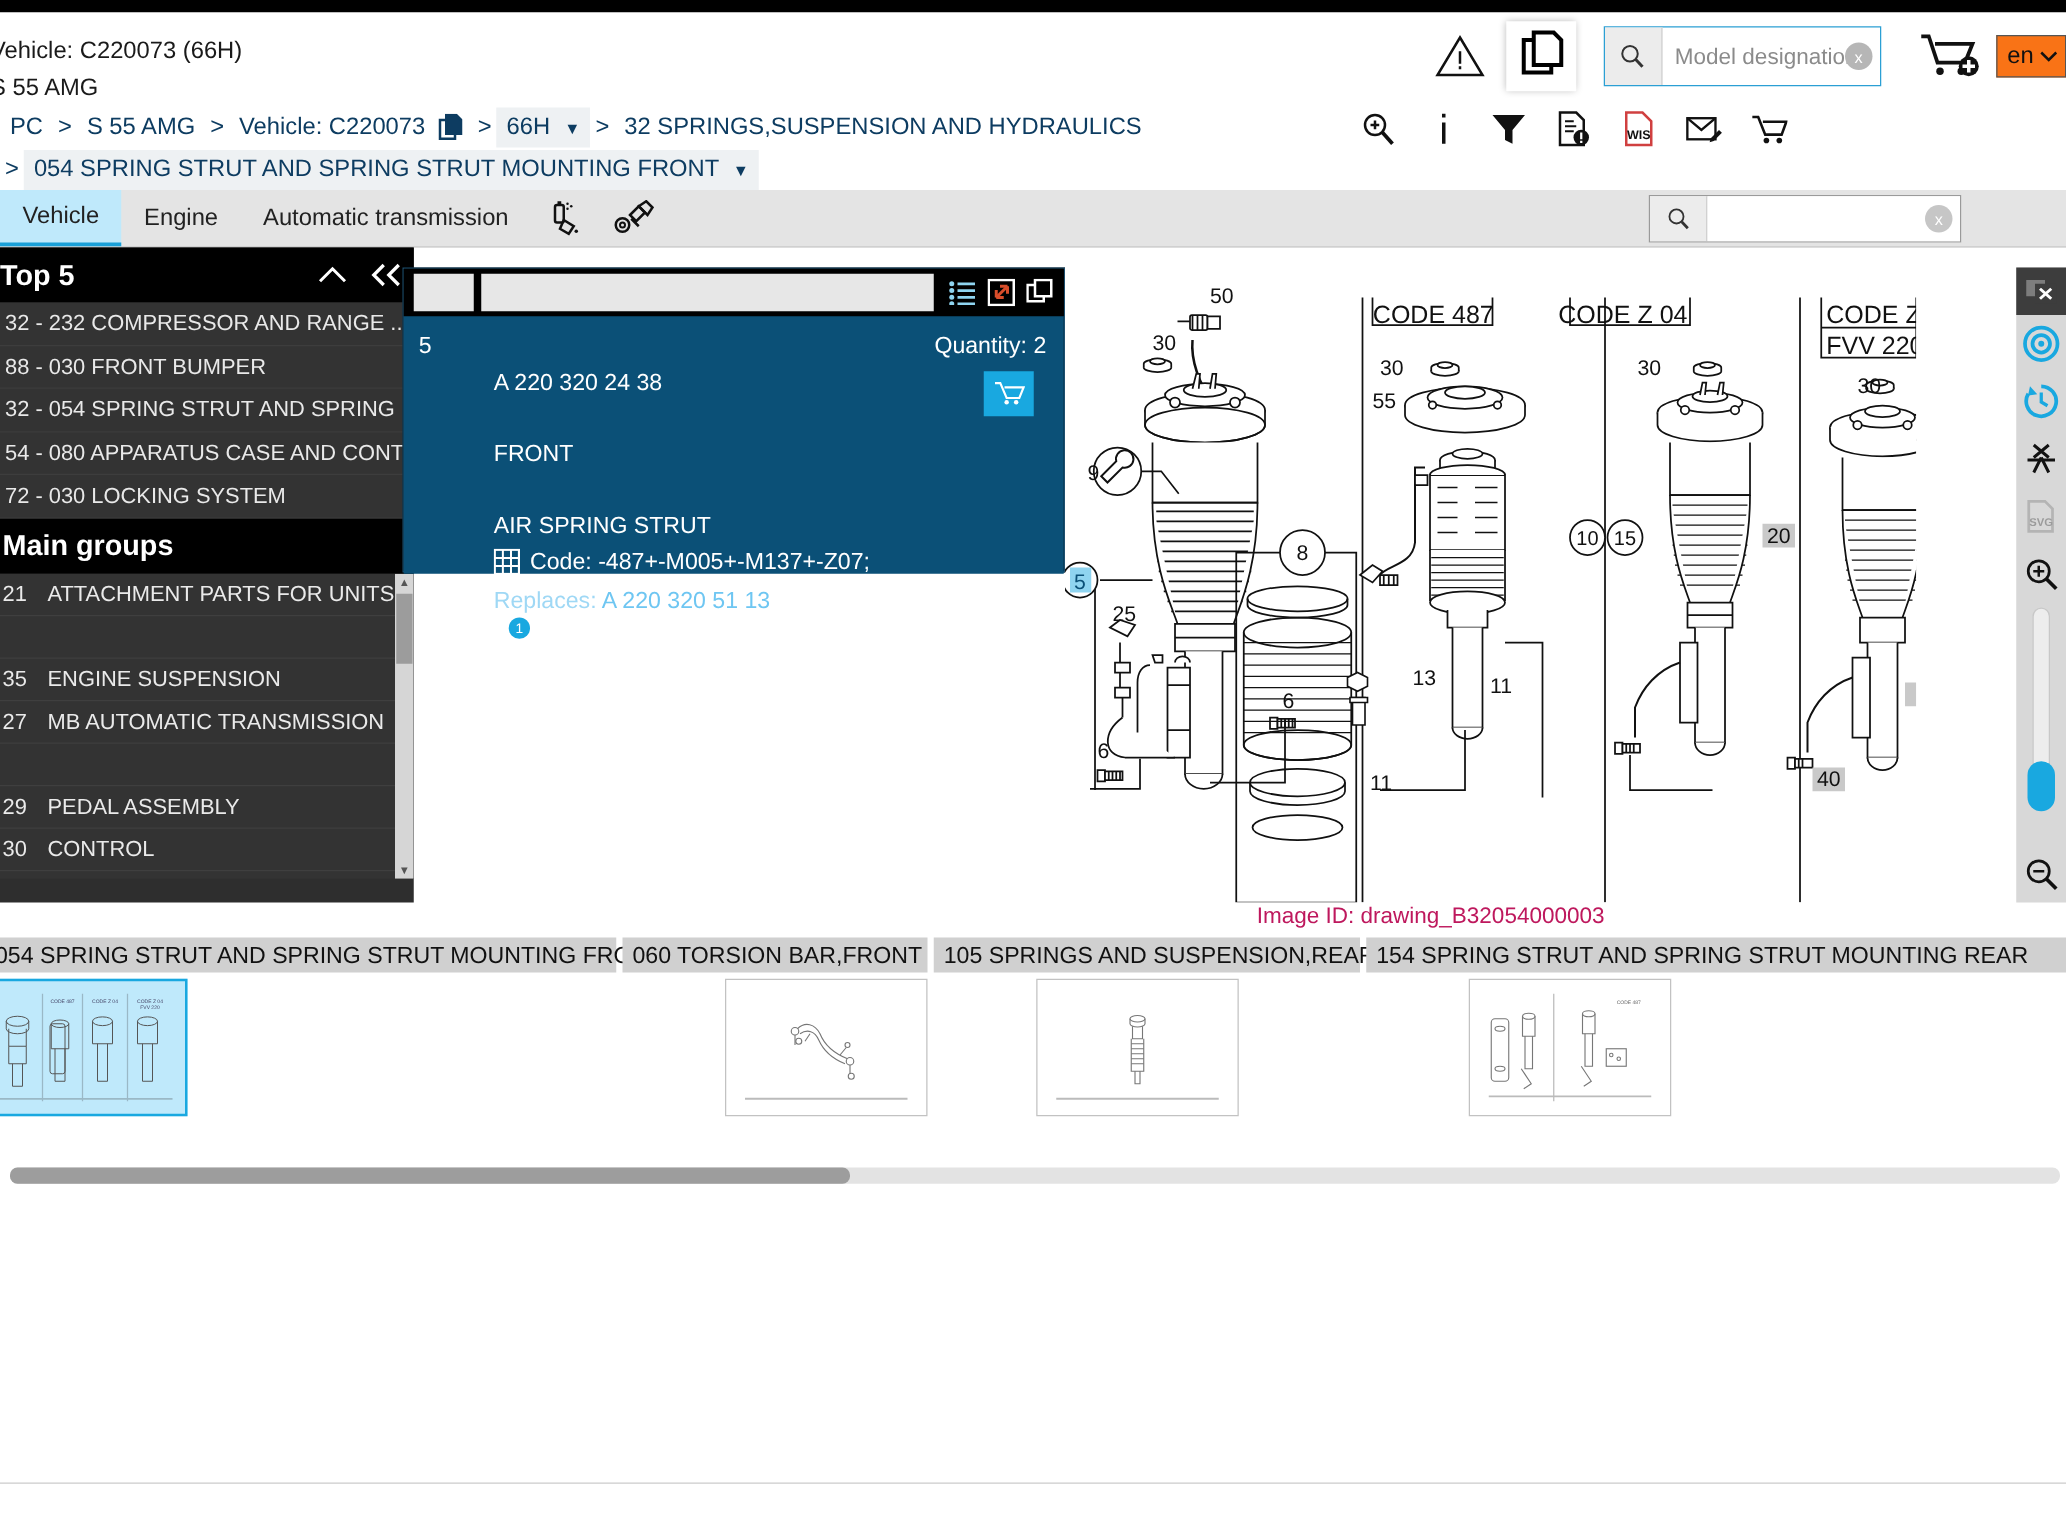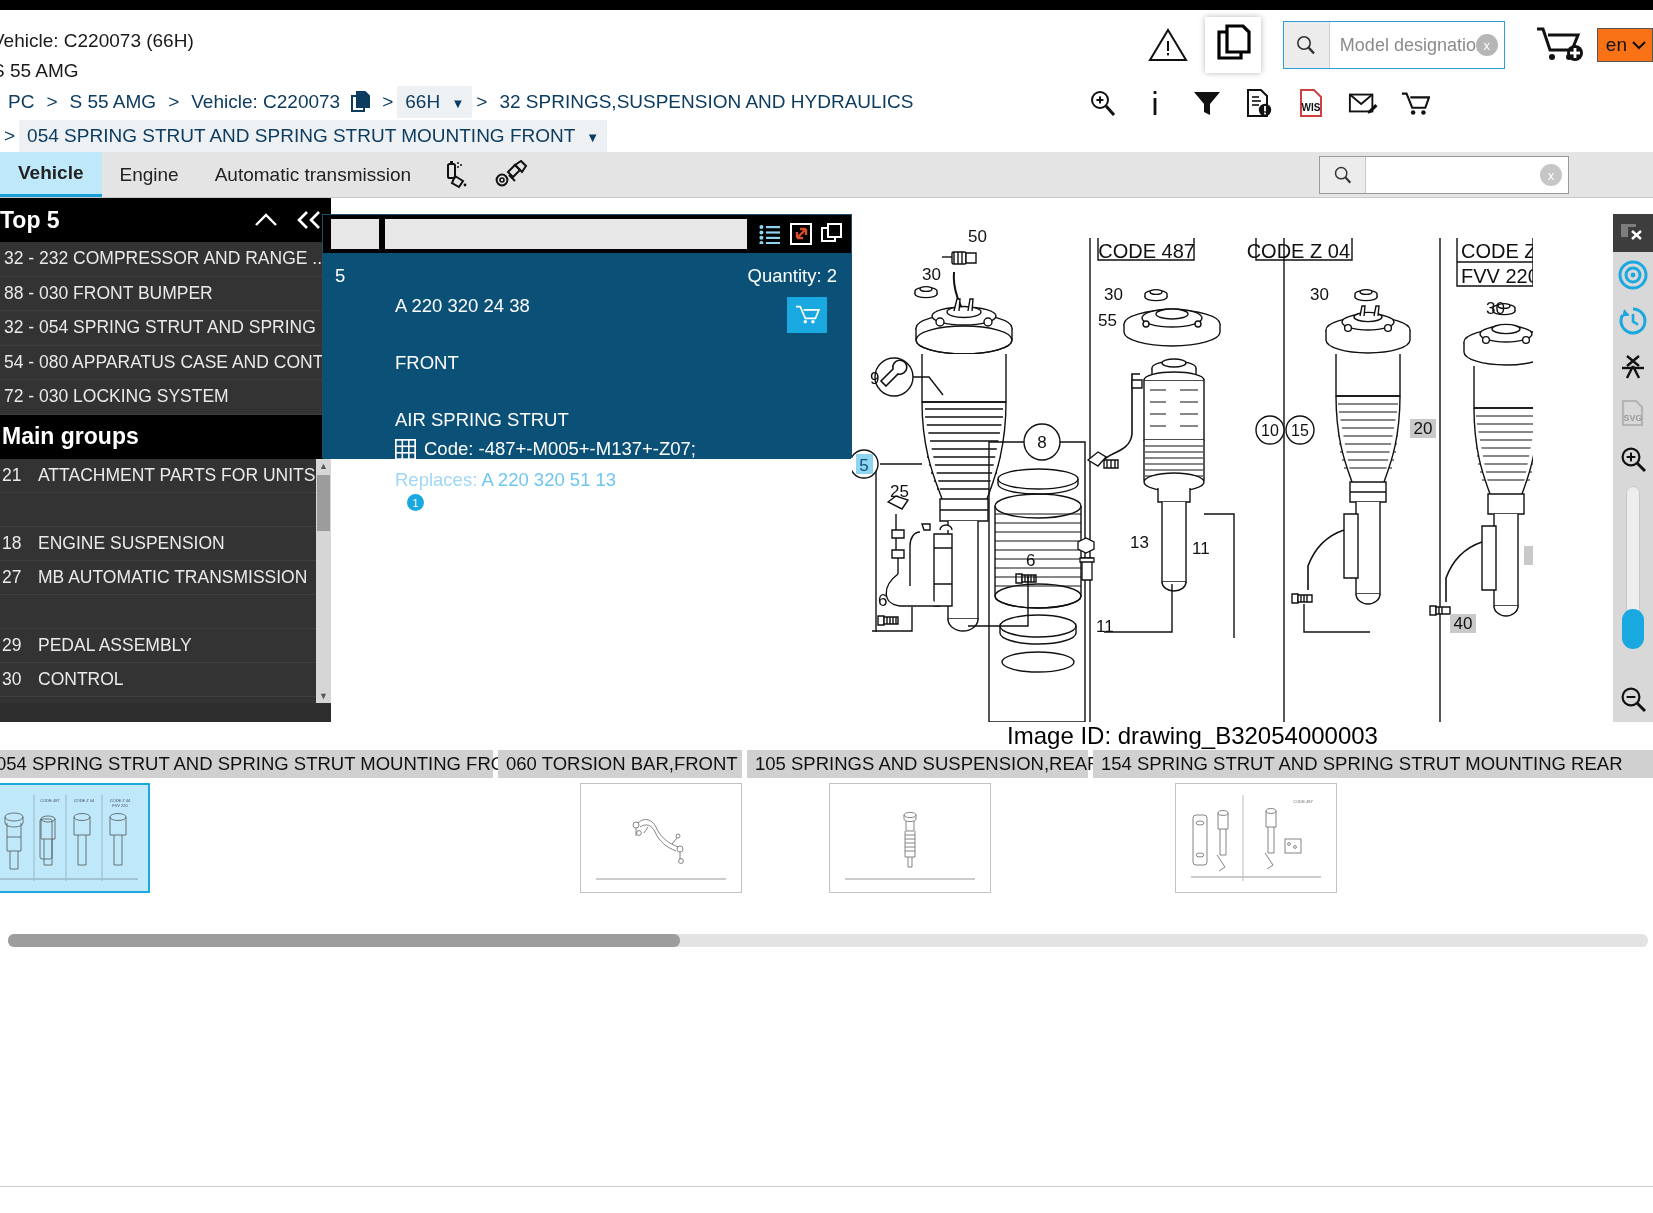--- a/index.html
+++ b/index.html
@@ -49,21 +49,21 @@
   .crumb .caret { font-size:13px; margin-left:6px; }
   .crumb-row2 { width:100%; display:flex; align-items:center; margin-top:2px; }
 
   .crumb-tools { position:absolute; right:8px; top:6px; display:flex; align-items:center; gap:22px; }
   .crumb-tools .ti { width:30px; height:34px; display:flex; align-items:center; justify-content:center; }
 
   
   .tabrow { position:absolute; left:0; top:152px; width:1653px; height:46px; background:#e4e4e4;
             border-bottom:1px solid #c9c9c9; display:flex; align-items:stretch; }
   .tab { display:flex; align-items:center; padding:0 18px; font-size:19px; color:#222; }
-  .tab.active { background:#bfe9fb; border-bottom:3px solid #19a0d8;font-weight:bold; }
+  .tab.active { background:#bfe9fb; border-bottom:3px solid #19a0d8; }
   .tab-ico { display:flex; align-items:center; padding:0 12px; }
   .tabrow-search { position:absolute; right:84px; top:4px; display:flex; height:38px; width:250px;
                    border:1px solid #9a9a9a; background:#fff; }
   .tabrow-search .sbox { width:46px; background:#ececec; border-right:1px solid #c8c8c8;
                          display:flex; align-items:center; justify-content:center; }
   .tabrow-search .sfield { flex:1; position:relative; display:flex; align-items:center; }
   .tabrow-search input { border:0; outline:0; width:100%; height:100%; padding:0 30px 0 8px; font-size:17px;
                          font-family:"Liberation Sans", sans-serif; }
   .tabrow-search .clear-round { background:#c6c6c6; }
 
@@ -106,21 +106,21 @@
   .pr-icons { display:flex; align-items:center; gap:14px; margin-top:4px; }
   .qty { position:absolute; right:14px; top:12px; font-size:18.5px; color:#fff; }
   .cart-sq { position:absolute; right:24px; top:44px; width:40px; height:36px; background:#19a8e0;
              display:flex; align-items:center; justify-content:center; }
   .badge1 { position:absolute; width:17px; height:17px; border-radius:50%; background:#19a8e0; color:#fff;
             font-size:11px; display:flex; align-items:center; justify-content:center; }
 
   
   .drawing { position:absolute; left:852px; top:214px; width:681px; height:508px; background:#fff;
              overflow:hidden; }
-  .img-id { position:absolute; left:852px; top:722px; width:681px; text-align:center; font-size:24px; color:#000000; }
+  .img-id { position:absolute; left:804px; top:722px; width:681px; text-align:center; font-size:18px; color:#be185d; }
 
   .rail { position:absolute; right:0; top:214px; width:40px; height:508px; background:#d8d8d8; }
   .rail-close { position:absolute; right:0; top:0; width:40px; height:38px; background:#3d3d3d;
                 display:flex; align-items:center; justify-content:center; }
   .rail-ic { width:40px; height:46px; display:flex; align-items:center; justify-content:center; }
   .rail-slider { position:absolute; left:13px; top:272px; width:14px; height:150px; background:#ededed;
                  border:1px solid #c8c8c8; border-radius:7px; }
   .rail-knob { position:absolute; left:9px; top:395px; width:22px; height:40px; background:#19a8e0; border-radius:11px; }
 
   
@@ -357,21 +357,21 @@
     <div class="mg-wrap">
       <div class="mg-item">
         <span class="num">21</span>
         <span class="lbl">ATTACHMENT PARTS FOR UNITS</span>
       </div>
       <div class="mg-item">
         <span class="num"></span>
         <span class="lbl"></span>
       </div>
       <div class="mg-item">
-        <span class="num">18</span>
+        <span class="num">35</span>
         <span class="lbl">ENGINE SUSPENSION</span>
       </div>
       <div class="mg-item">
         <span class="num">27</span>
         <span class="lbl">MB AUTOMATIC TRANSMISSION</span>
       </div>
       <div class="mg-item">
         <span class="num"></span>
         <span class="lbl"></span>
       </div>

